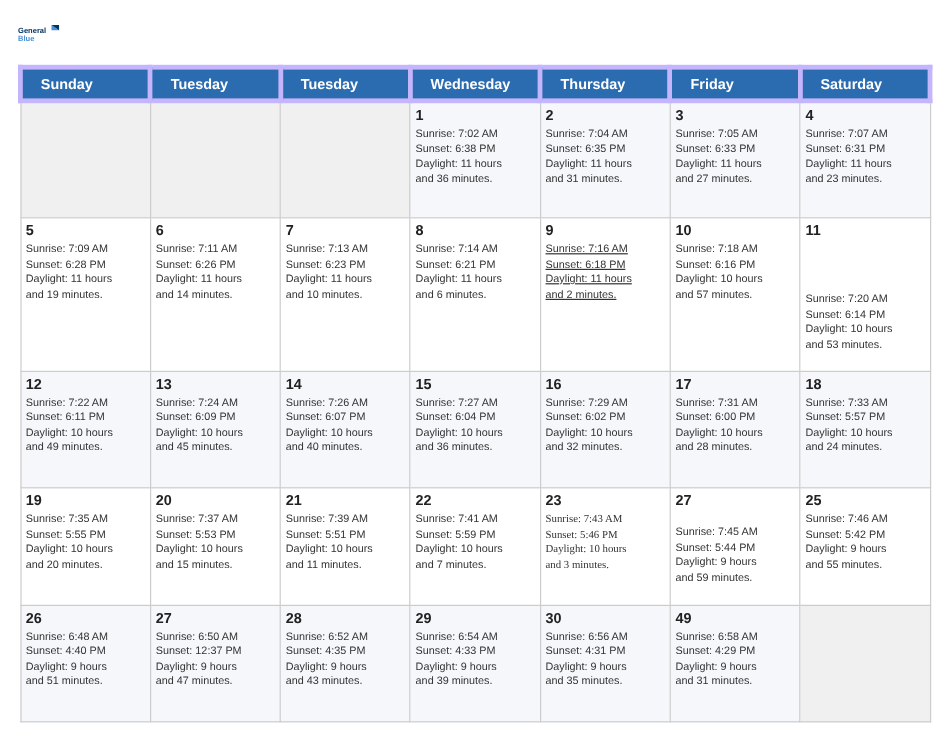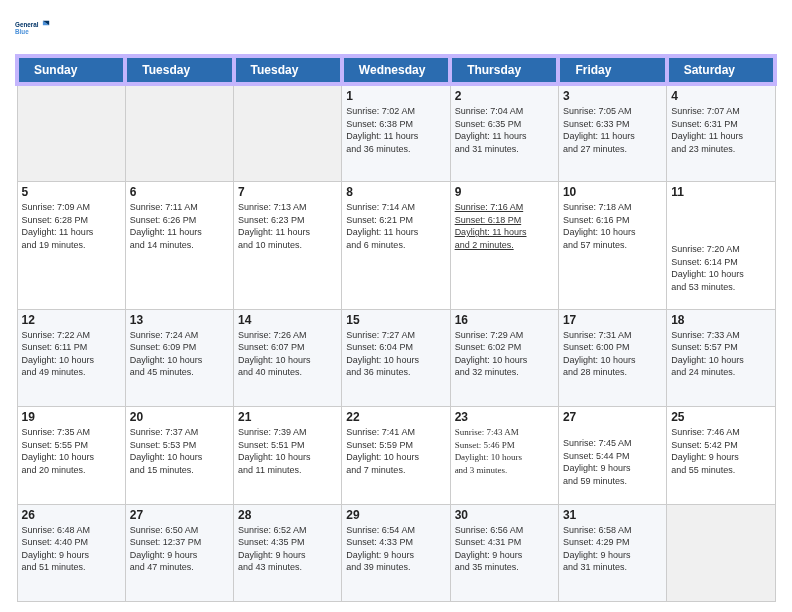--- a/index.html
+++ b/index.html
@@ -338,21 +338,21 @@
 and 39 minutes.</div>
           </td>
           <td>
             <span class="day-num">30</span>
             <div class="day-info" style="white-space: pre-line;">Sunrise: 6:56 AM
 Sunset: 4:31 PM
 Daylight: 9 hours
 and 35 minutes.</div>
           </td>
           <td>
-            <span class="day-num">31</span>
+            <span class="day-num">49</span>
             <div class="day-info" style="white-space: pre-line;">Sunrise: 6:58 AM
 Sunset: 4:29 PM
 Daylight: 9 hours
 and 31 minutes.</div>
           </td>
           <td class="empty-cell"></td>
         </tr>
       </tbody>
   </table>
 </div>

